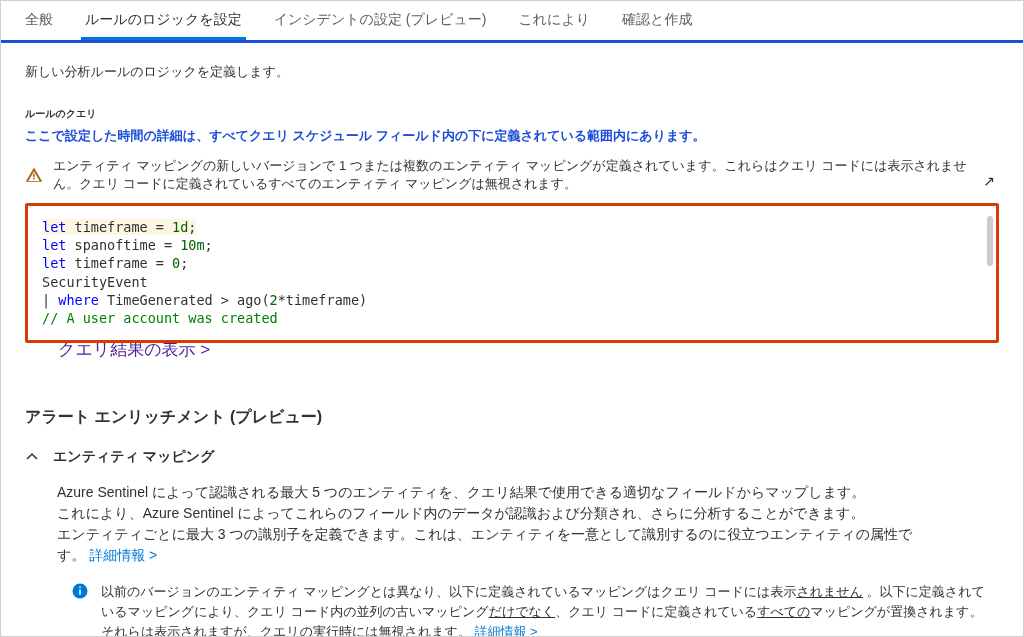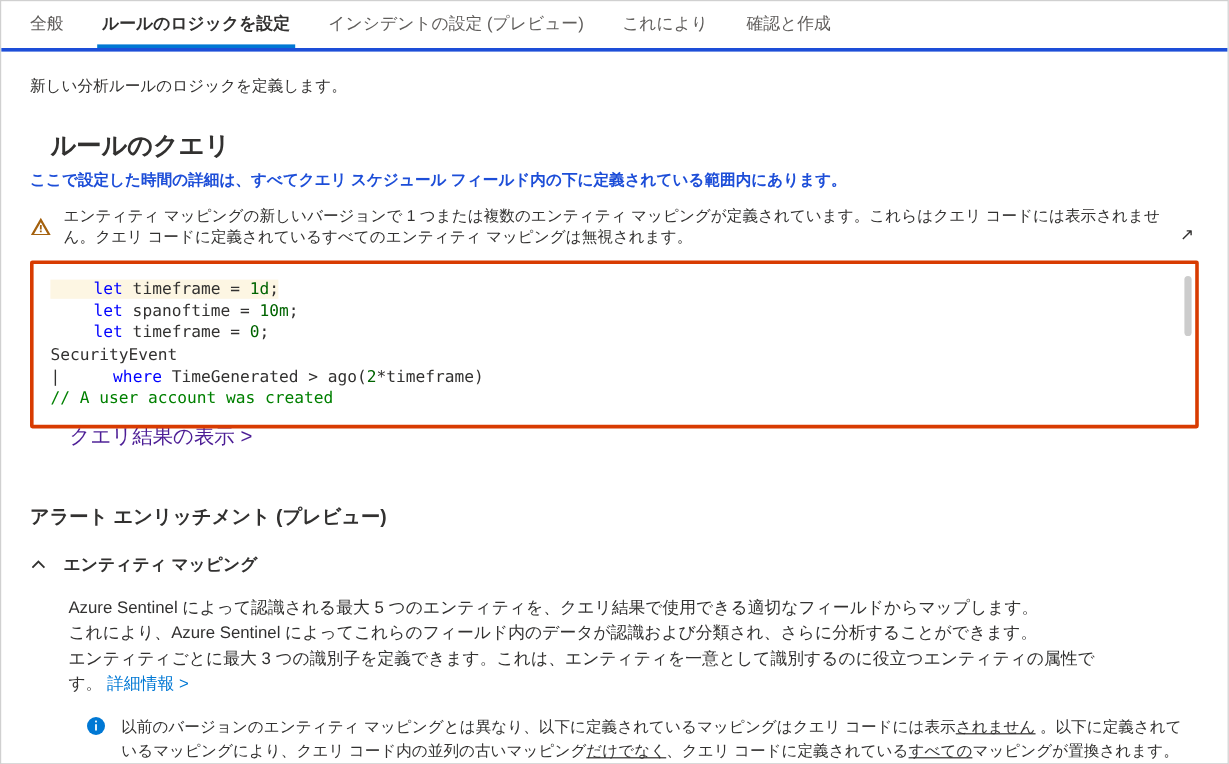--- a/index.html
+++ b/index.html
@@ -21,36 +21,35 @@
     }
     .tab {
       padding: 10px 4px 8px;
       font-size: 14px;
       color: #605e5c;
       cursor: pointer;
       border-bottom: 3px solid transparent;
     }
     .tab.active {
       color: #323130;
-      font-weight: 700;
+      font-weight: 400;
       border-bottom: 3px solid #0078d4;
     }
     .content {
       padding: 20px 24px;
     }
     .desc {
       font-size: 13px;
       color: #323130;
       margin-bottom: 26px;
     }
     .section-title {
-      font-size: 21px;
+      font-size: 10px;
       font-weight: 600;
       margin-bottom: 6px;
-      margin-left: 17px;
     }
     .section-sub {
       font-size: 13px;
       color: #1d4ed8;
       margin-bottom: 10px;
       font-weight: bold;
     }
     .warning-row {
       display: flex;
       align-items: center;
@@ -90,21 +89,21 @@
       background: #ccc;
       border-radius: 3px;
     }
     .code {
       font-family: Consolas, Menlo, monospace;
       font-size: 13.5px;
       line-height: 1.35;
       white-space: pre;
       color: #323130;
     }
-    .kw { color: #0000ff; padding-left: 36px; }
+    .kw { color: #0000ff; }
     .num { color: #006400; }
     .comment { color: #008000; }
     .highlight-line { background: #fdf6e3; }
     .view-results {
       color: #4c1d95;
       font-size: 17px;
       cursor: pointer;
       margin-top: -10px;
       display: inline-block;
       margin-left: 33px;

